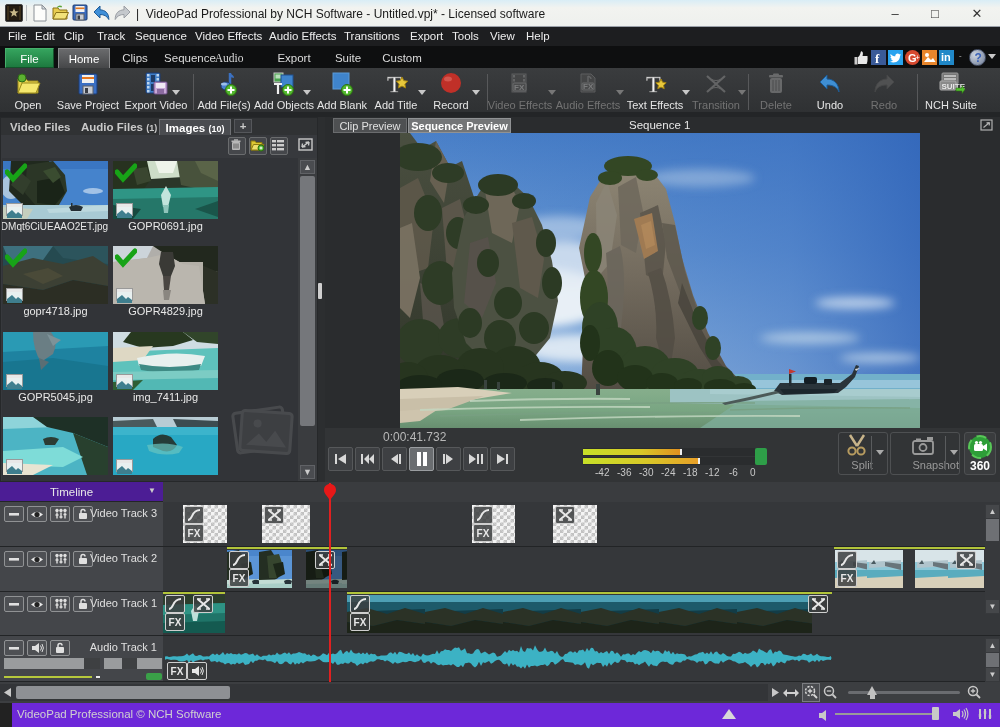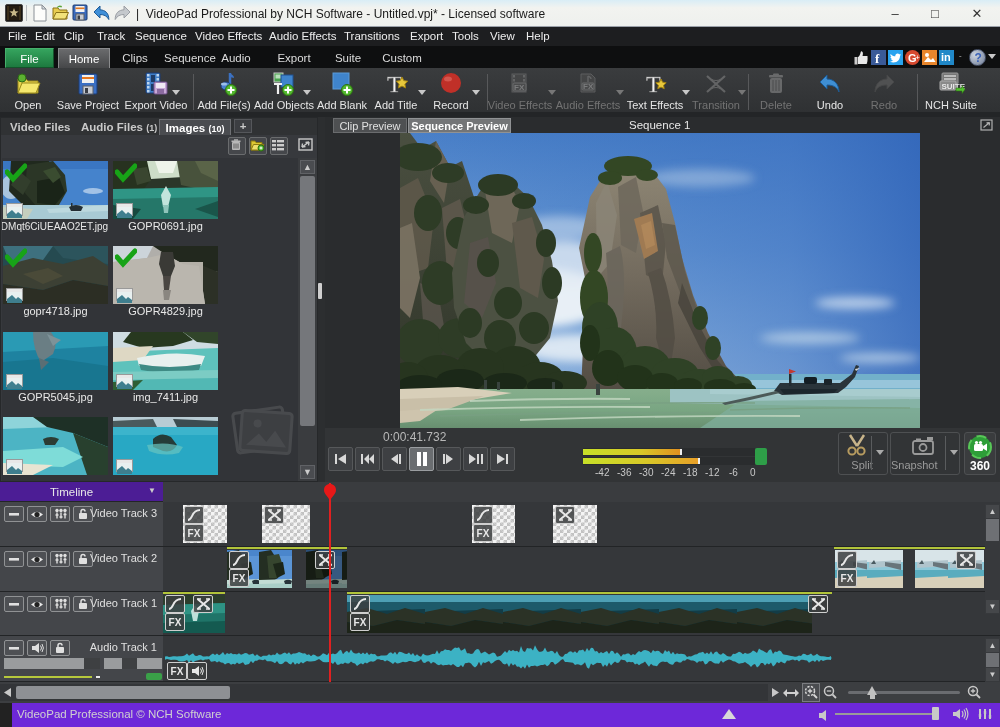--- a/index.html
+++ b/index.html
@@ -127,21 +127,21 @@
   <span style="left:452px;">Tools</span>
   <span style="left:490px;">View</span>
   <span style="left:526px;">Help</span>
 </div>
 
 <div id="tabbar">
   <div class="rtab" id="tab-file">File</div>
   <div class="rtab" id="tab-home">Home</div>
   <div class="rtab" style="left:115px;width:40px;">Clips</div>
   <div class="rtab" style="left:162px;width:56px;">Sequence</div>
-  <div class="rtab" style="left:218px;width:36px;">Audio</div>
+  <div class="rtab" style="left:211px;width:36px;font-family:Liberation Serif, serif;">Audio</div>
   <div class="rtab" style="left:272px;width:44px;">Export</div>
   <div class="rtab" style="left:330px;width:36px;">Suite</div>
   <div class="rtab" style="left:378px;width:48px;">Custom</div>
 
   <svg class="abs" style="left:853px;top:4px;" width="16" height="16" viewBox="0 0 16 16">
         <path d="M5 7 L5 14 L13 14 C14 14 14.5 13 14 12 C14.8 11.6 14.8 10.4 14.2 10 C15 9.5 14.8 8.3 14.2 8 C15 7.5 15 6 13.8 6 L9.5 6 C10 4.5 10.3 2 9 1.5 C7.8 1 7.8 2 7.5 3 C7 4.8 6.2 6.5 5 7 Z" fill="#e8e8e8"></path>
         <rect x="1.5" y="7" width="3" height="7.5" fill="#cacaca"></rect>
       </svg>
   <div class="abs" style="left:871px;top:4px;width:15px;height:15px;background:#3a5a98;">
         <span style="position:absolute;left:4px;top:1px;font-size:13px;font-weight:bold;color:#fff;font-family:'Liberation Serif';">f</span>
@@ -858,21 +858,21 @@
       </div>
       <div class="abs" style="left:546px;top:8px;width:1px;height:34px;background:#5a5c5e;"></div>
       <div class="darr" style="left:551px;top:22px;border-top-color:#aaa;"></div>
       <div class="abs" style="left:565px;top:4px;width:70px;height:43px;border:1px solid #4e5052;border-radius:3px;">
         <svg class="abs" style="left:20px;top:2px;" width="26" height="22" viewBox="0 0 26 22">
               <rect x="2" y="6" width="20" height="13" rx="2" fill="none" stroke="#9a9a9a" stroke-width="1.8"></rect>
               <circle cx="12" cy="12.5" r="3.5" fill="none" stroke="#9a9a9a" stroke-width="1.8"></circle>
               <rect x="16" y="2" width="6" height="3" fill="#9a9a9a"></rect>
               <rect x="5" y="3.5" width="5" height="2.5" fill="#9a9a9a"></rect>
             </svg>
-        <div class="abs" style="left:0;top:26px;width:68px;text-align:left;font-size:11px;color:#9a9a9a;">Snapshot</div>
+        <div class="abs" style="left:0;top:26px;width:68px;text-align:right;font-size:11px;color:#9a9a9a;">Snapshot</div>
       </div>
       <div class="abs" style="left:620px;top:8px;width:1px;height:34px;background:#5a5c5e;"></div>
       <div class="darr" style="left:625px;top:22px;border-top-color:#aaa;"></div>
       <div class="abs" style="left:639px;top:4px;width:32px;height:43px;background:#3a3c3e;border:1px solid #4e5052;border-radius:3px;">
         <svg class="abs" style="left:2px;top:1px;" width="26" height="26" viewBox="0 0 26 26">
           <circle cx="13" cy="13" r="11" fill="#2e9e38"></circle>
           <circle cx="13" cy="13" r="11" fill="none" stroke="#58c858" stroke-width="2" stroke-dasharray="10 6"></circle>
           <rect x="7" y="10" width="9" height="7" rx="1.5" fill="#fff"></rect>
           <path d="M16 12 L20 9.5 L20 17 L16 14.5 Z" fill="#fff"></path>
           <circle cx="9.5" cy="8.5" r="1.6" fill="#fff"></circle>

